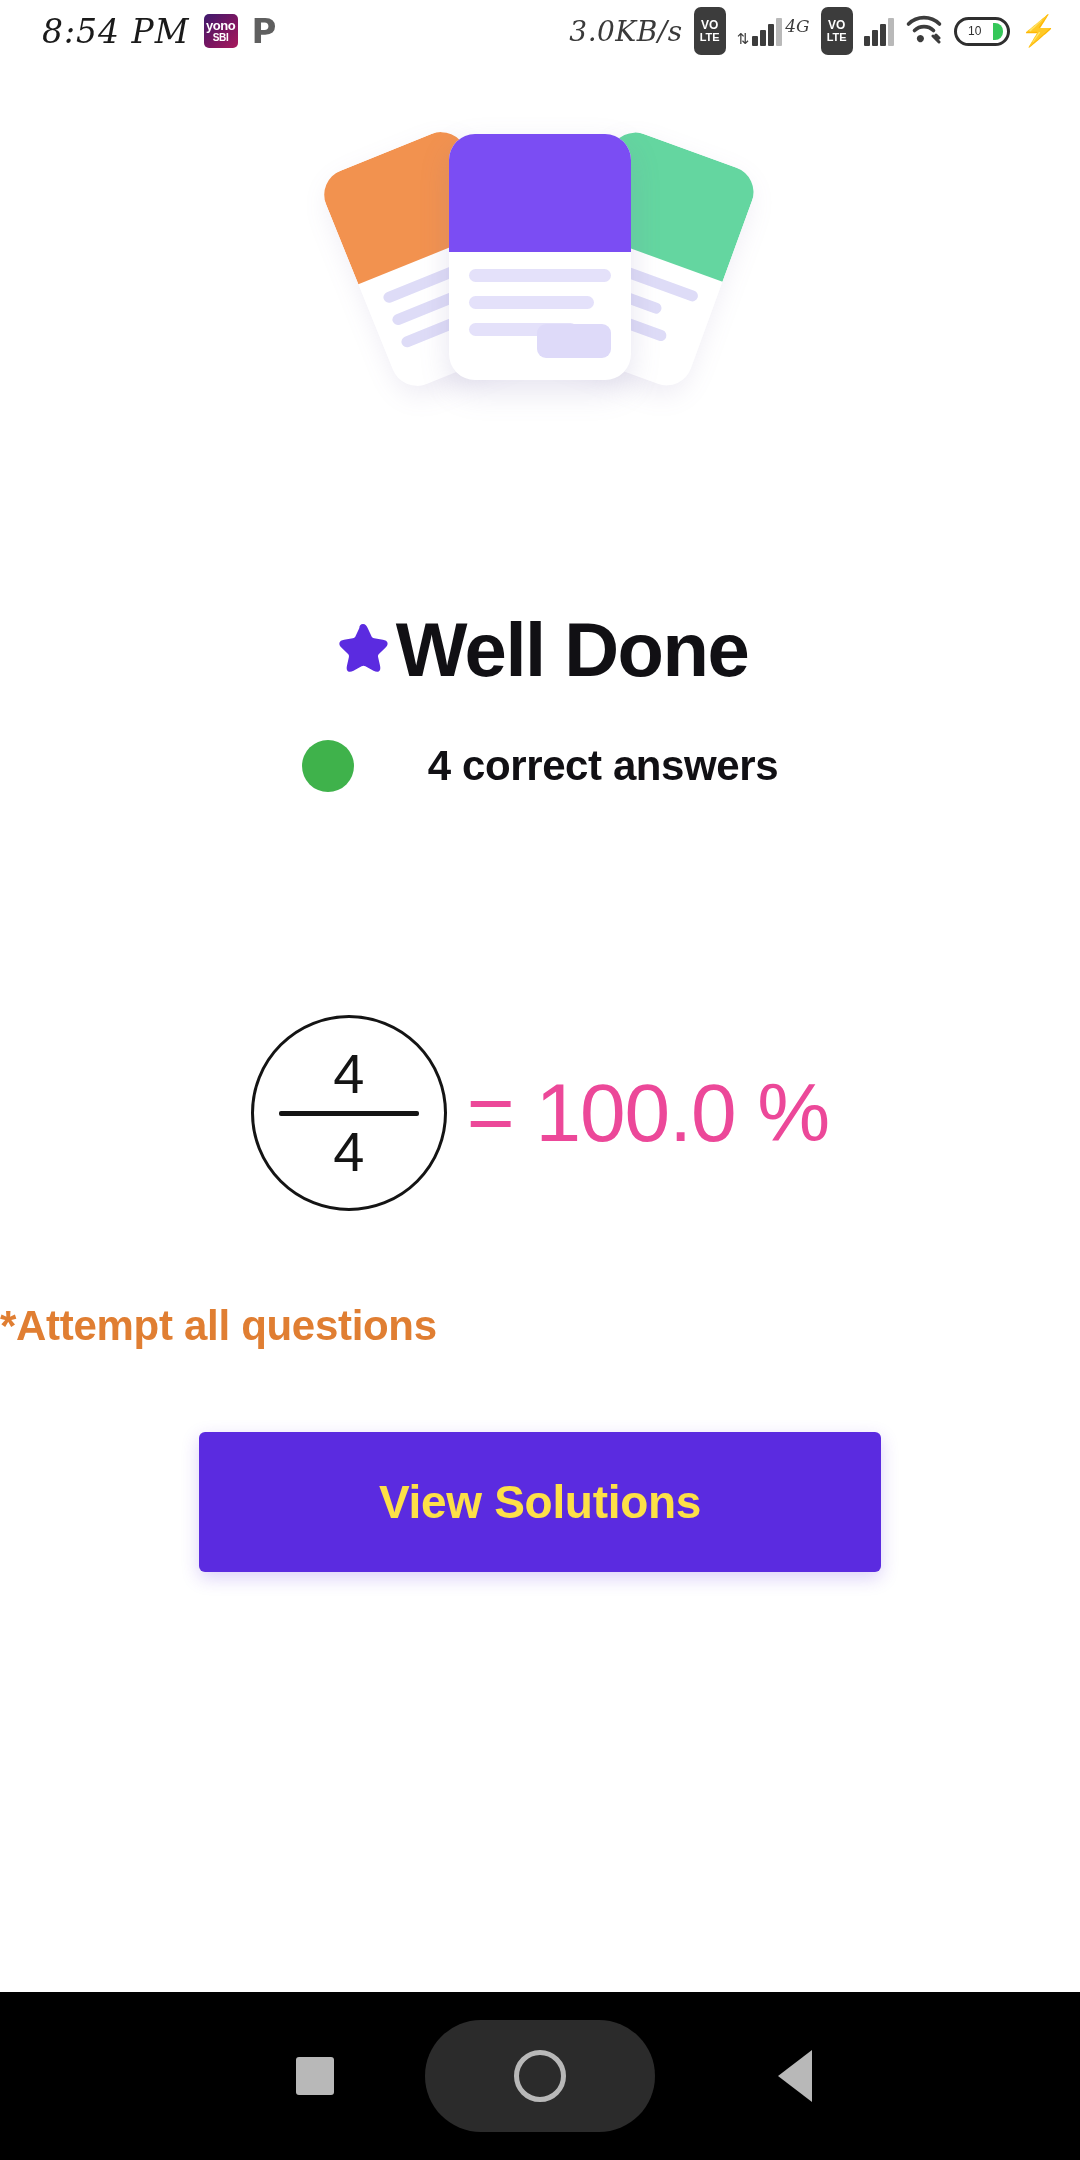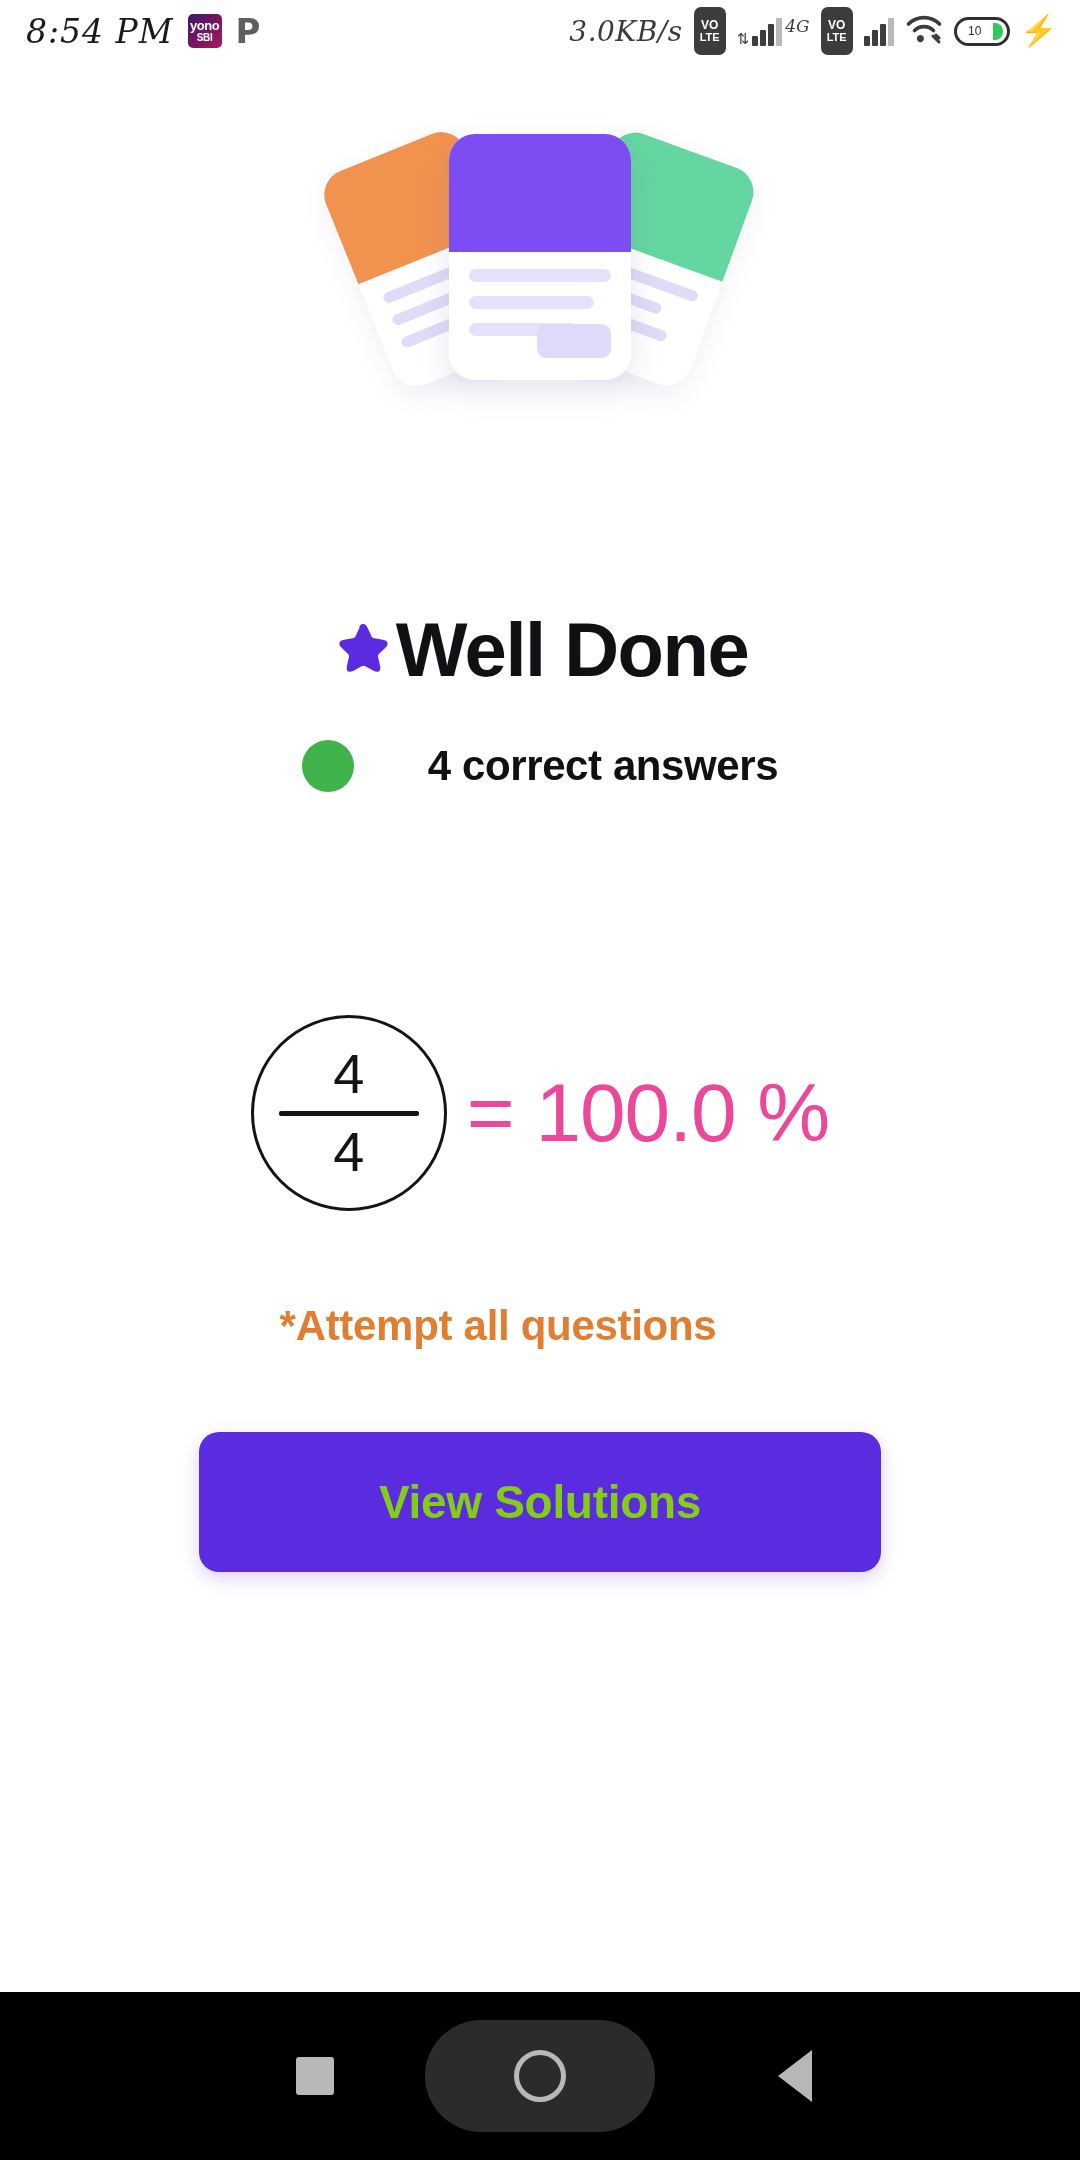--- a/index.html
+++ b/index.html
@@ -7,21 +7,21 @@
     width:1080px; height:2160px;
     background:#ffffff;
     font-family:"Liberation Sans", sans-serif;
     overflow:hidden;
   }
   .screen { position:relative; width:1080px; height:2160px; background:#ffffff; }
 
   
   .statusbar {
     position:absolute; top:0; left:0; width:1080px; height:62px;
-    display:flex; align-items:center; background:#ffffff;
+    display:flex; align-items:center; background:#ffffff;padding-left:16px;
   }
   .sb-left { display:flex; align-items:center; gap:14px; padding-left:26px; }
   .sb-time {
     font-family:"DejaVu Serif", serif;
     font-style:italic; font-size:33px; font-weight:400; color:#1a1a1a;
     letter-spacing:1px;
   }
   .sb-right {
     margin-left:auto; display:flex; align-items:center; gap:11px; padding-right:22px;
   }
@@ -144,30 +144,30 @@
     font-family:"Liberation Sans", sans-serif;
   }
   .frac-bar { width:140px; height:5px; background:#141414; margin:7px 0; border-radius:2px; }
   .pct {
     font-size:82px; font-weight:400; color:#ec4899; margin-left:20px;
     letter-spacing:-1px; white-space:nowrap; line-height:1;
   }
 
   
   .note {
-    position:absolute; top:1302px; left:0; width:996px; text-align:center;
+    position:absolute; top:1302px; left:0; width:996px; 
     font-size:42px; font-weight:700; color:#E07E32; letter-spacing:-.3px;
   }
 
   
   .cta-wrap { position:absolute; top:1432px; left:0; width:1080px; display:flex; justify-content:center; }
   .cta {
-    width:682px; height:140px; border-radius:20px; background:#5B2BE0;
+    width:682px; height:140px; border-radius:6px; background:#5B2BE0;
     border:none; cursor:pointer;
-    font-size:46px; font-weight:700; color:#84cc16; letter-spacing:-.3px;
+    font-size:46px; font-weight:700; color:#fde047; letter-spacing:-.3px;
     font-family:"Liberation Sans", sans-serif;
     box-shadow:0 6px 18px rgba(91,43,224,.22);
   }
 
   
   .navbar {
     position:absolute; bottom:0; left:0; width:1080px; height:168px;
     background:#000000; display:flex; align-items:center; justify-content:center;
   }
   .nav-pill {

